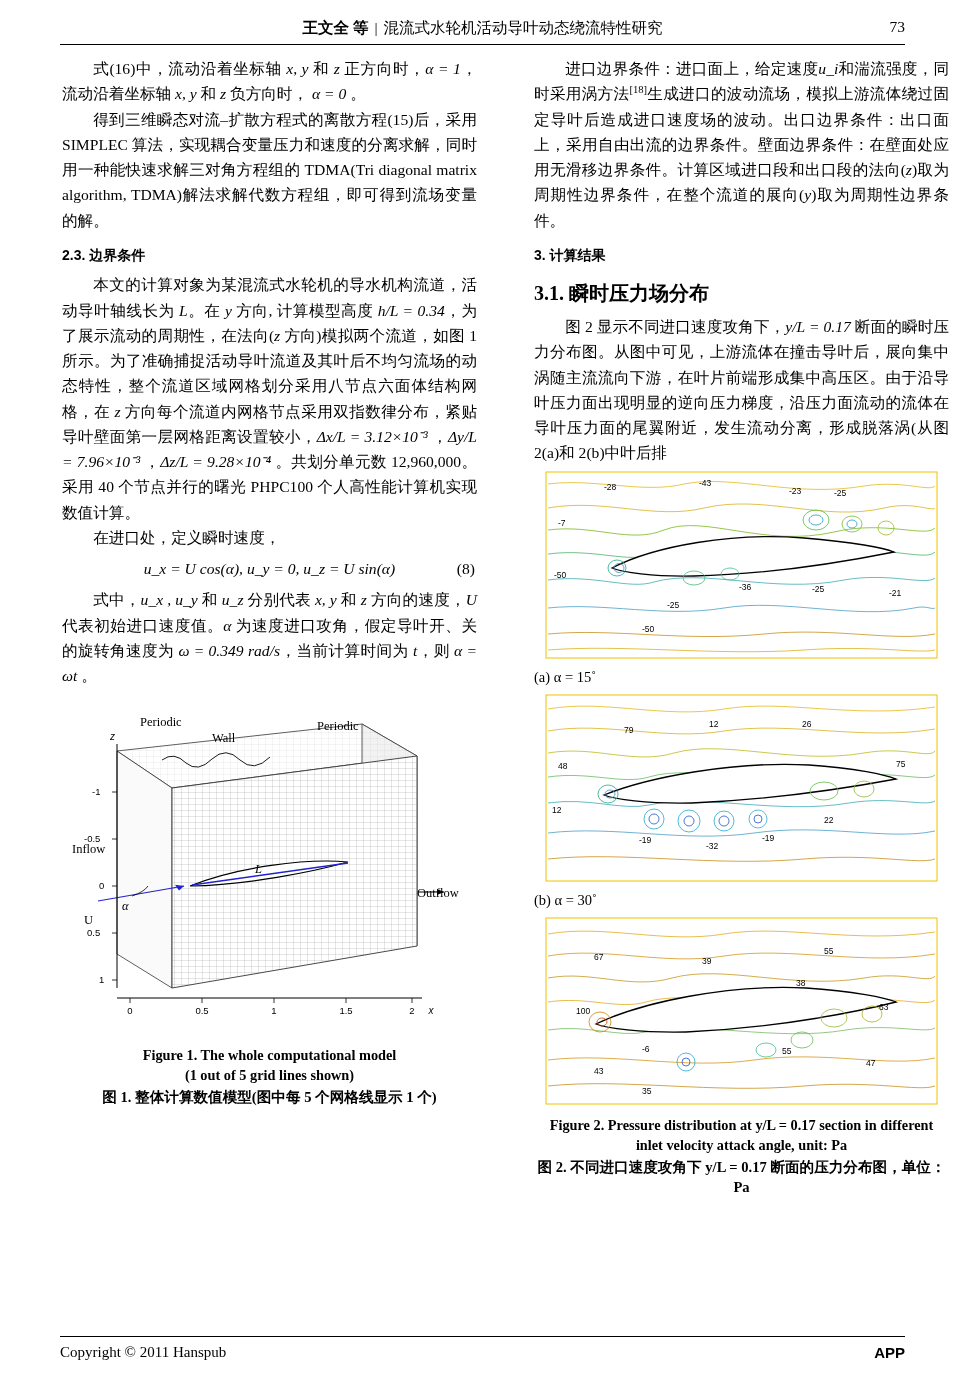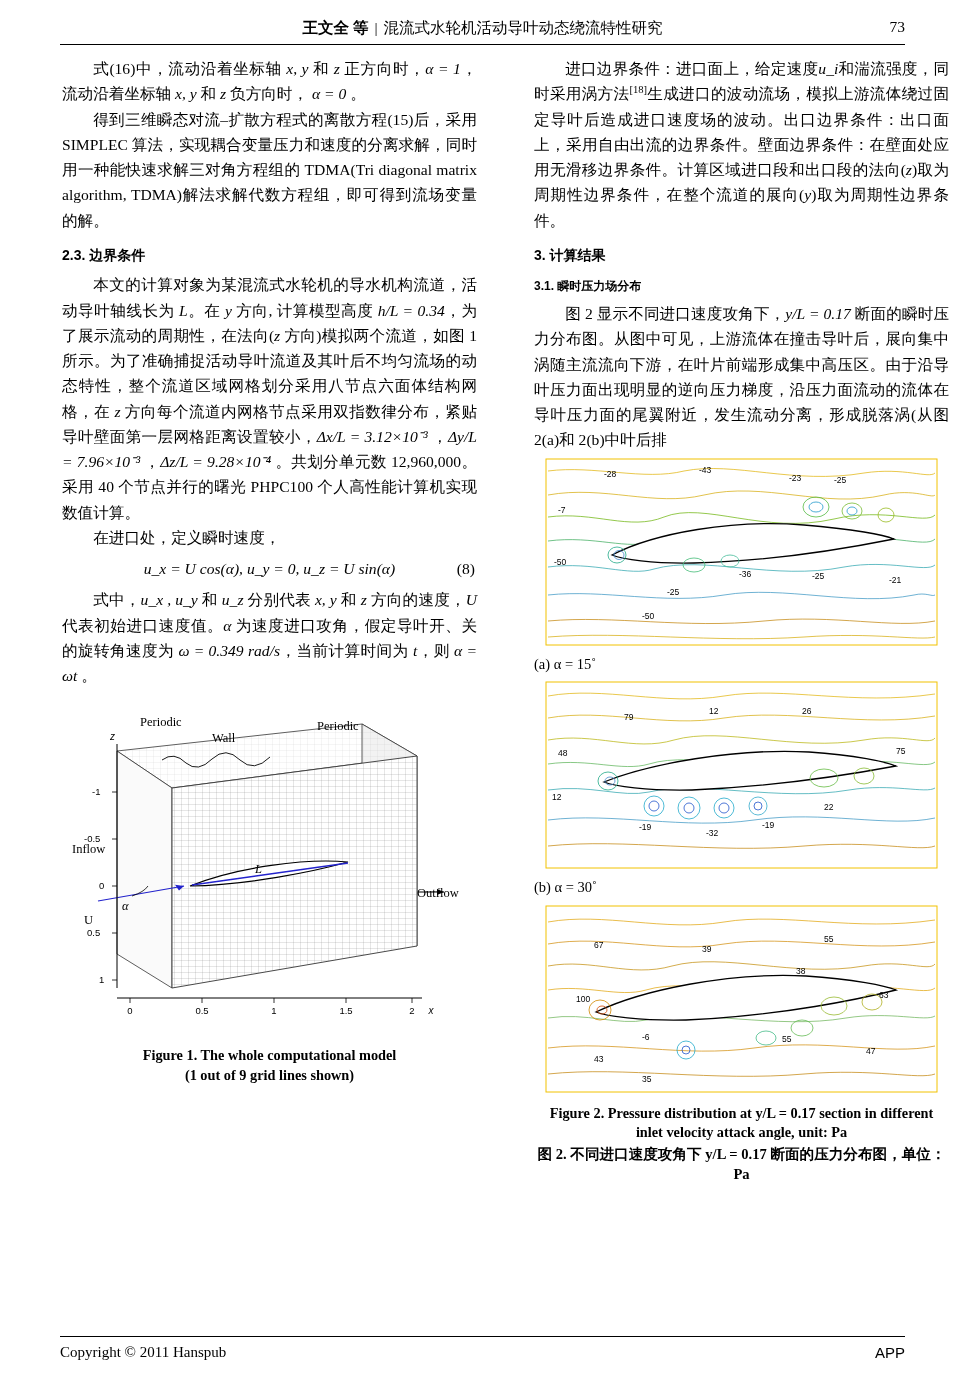--- a/index.html
+++ b/index.html
@@ -44,22 +44,22 @@
     text-align:justify;
   }
   .col-left{left:62px;}
   .col-right{left:502px;margin-left:32px;}
   p{margin:0 0 0 0;text-indent:2em;}
   .h2{
     font-weight:bold;font-size:14px;margin:11px 0 6px 0;text-indent:0;
     font-family:"Liberation Sans",sans-serif;
   }
   .h3{
-    font-weight:bold;font-size:12px;margin:10px 0 5px 0;text-indent:0;
-    font-family:Liberation Sans, sans-serif;
+    font-weight:bold;font-size:20px;margin:10px 0 5px 0;text-indent:0;
+    font-family:Liberation Serif, serif;
   }
   .it{font-style:italic;font-family:"Liberation Serif",serif;}
   .sup{font-size:0.68em;vertical-align:super;}
   .eqline{
     text-indent:0;text-align:center;margin:6px 0 6px 0;position:relative;
     font-size:15.6px;
   }
   .eqnum{position:absolute;right:2px;}
   .figcap{
     text-indent:0;text-align:center;font-weight:bold;font-size:14.3px;
@@ -81,21 +81,21 @@
   .footer-rule{
     position:absolute;left:60px;top:1336px;width:845px;height:1px;background:#000;
   }
   .footer{
     position:absolute;left:60px;top:1344px;width:845px;
     font-size:15px;
     display:flex;justify-content:space-between;
     font-family:"Liberation Serif",serif;
     text-align:center;
   }
-  .footer-right{font-weight:normal;font-family:"Liberation Sans",sans-serif;}
+  .footer-right{font-weight:bold;font-family:"Liberation Sans",sans-serif;}
   svg{display:block;}
 </style>
 </head>
 <body>
 
 <div class="page">
 
   <div class="header">
     <div class="header-inner">
       <span class="header-authors">王文全  等</span>
@@ -204,21 +204,22 @@
           <text x="10" y="157">Inflow</text>
           <text x="355" y="201">Outflow</text>
           <text x="22" y="228">U</text>
           <text x="60" y="214" font-style="italic">α</text>
           <text x="193" y="177" font-style="italic">L</text>
         </g>
       </svg>
     </div>
 
     <p class="figcap">Figure 1. The whole computational model</p>
-    <p class="figcap">(1 out of 9 grid lines shown)</p>
+    <p class="figcap">(1 out of 5 grid lines shown)</p>
+    <p class="figcap-cn">图 1.  整体计算数值模型(图中每 5 个网格线显示 1 个)</p>
   </div>
 
   <div class="col col-right">
 
     <p>
       <span>进口边界条件：进口面上，给定速度</span><span class="it">u_i</span><span>和湍流强度，同时采用涡方法</span><span class="sup">[18]</span><span>生成进口的波动流场，模拟上游流体绕过固定导叶后造成进口速度场的波动。出口边界条件：出口面上，采用自由出流的边界条件。壁面边界条件：在壁面处应用无滑移边界条件。计算区域进口段和出口段的法向(</span><span class="it">z</span><span>)取为周期性边界条件，在整个流道的展向(</span><span class="it">y</span><span>)取为周期性边界条件。</span>
     </p>
 
     <div class="h2">3.  计算结果</div>
     <div class="h3">3.1.  瞬时压力场分布</div>

